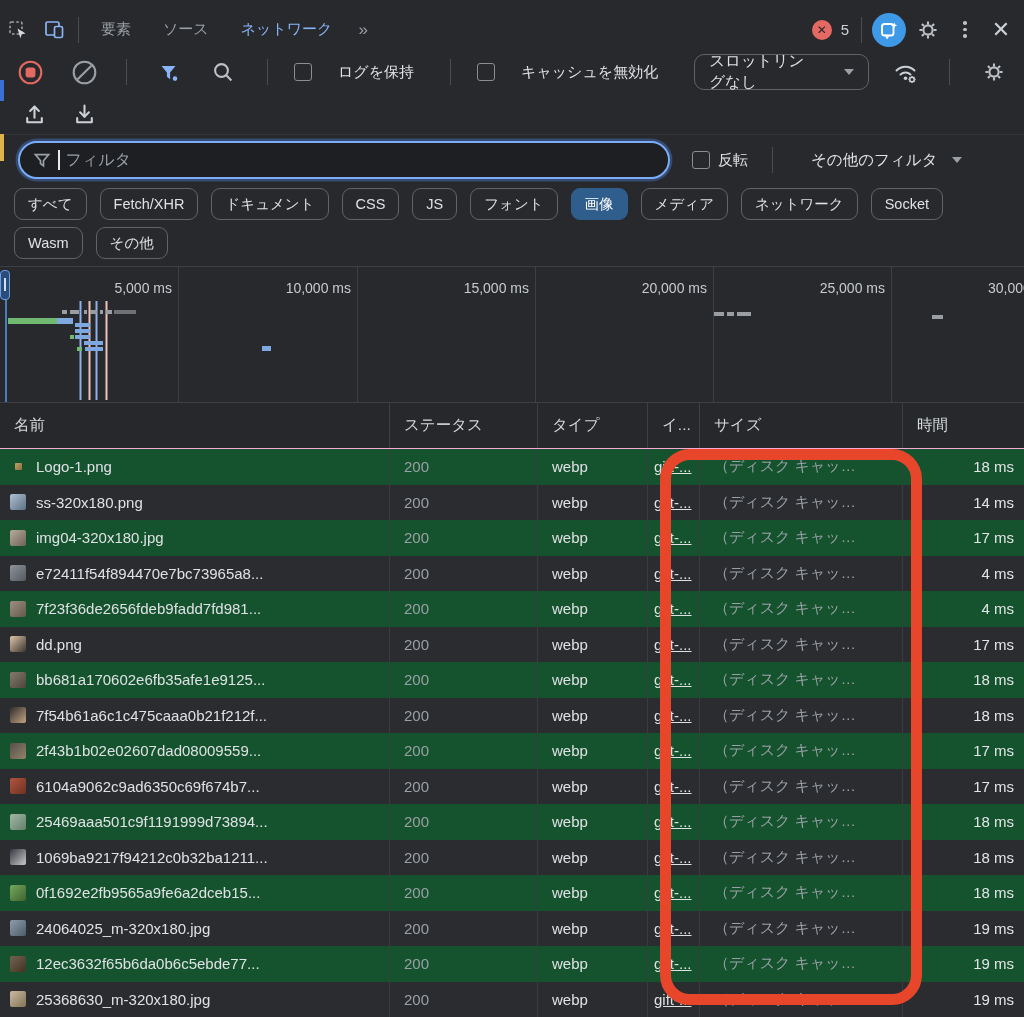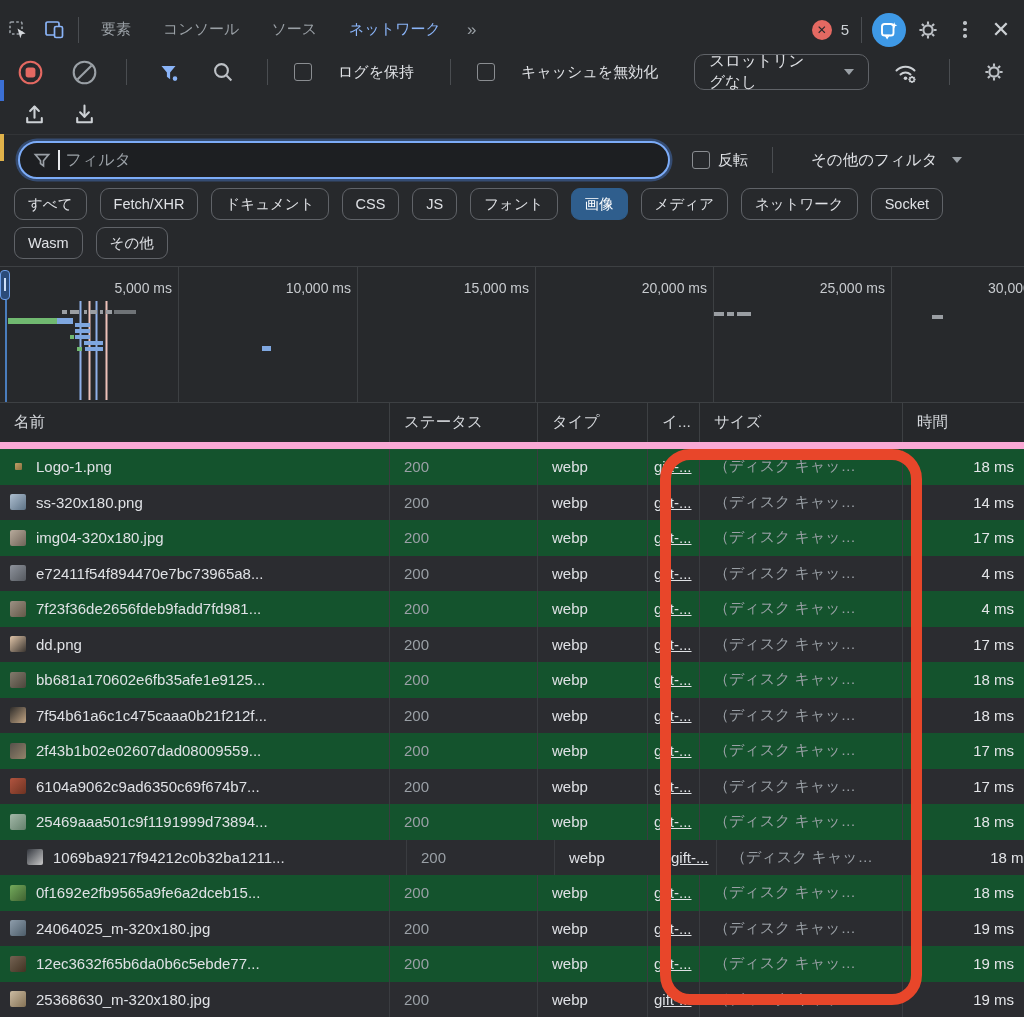--- a/index.html
+++ b/index.html
@@ -80,21 +80,21 @@
   #overview { left:0; top:266px; width:1024px; height:137px; background:#27292c;
            border-top:1px solid #3d4043; border-bottom:1px solid #3d4043; }
   #overview svg { display:block; }
   .ov-handle { position:absolute; left:0; top:3px; width:10px; height:30px;
            background:#2b4b79; border:1.5px solid #6d9ee8; border-radius:4px; }
   .ov-handle i { position:absolute; left:3px; top:7px; width:1.5px; height:13px; background:#cfe0f8; display:block; }
   .ov-leftline { position:absolute; left:5px; top:33px; width:2px; height:102px; background:#4a7dbd; }
 
   
   #nettable { left:0; top:403px; width:1024px; height:614px; background:#202124; }
-  .thead { display:flex; height:46px; background:#26282b; border-bottom:7px solid #f9a8d4;
+  .thead { display:flex; height:46px; background:#26282b; border-bottom:1px solid #f9a8d4;
            align-items:center; }
   .th { font-size:15.5px; color:#d5d8dc; padding-left:14px; height:100%;
         display:flex; align-items:center; border-right:1px solid #3d4043; }
   .th:last-child { border-right:none; }
   .tr { display:flex; height:35.5px; align-items:stretch; }
   .tr.odd  { background:#14532d; }
   .tr.even { background:#2b2c30; }
   .td { display:flex; align-items:center; padding-left:14px; overflow:hidden;
         white-space:nowrap; border-right:1px solid #3a3c40; font-size:15px; }
   .td:last-child { border-right:none; }
@@ -125,21 +125,20 @@
   </span>
   <span class="icon-btn">
     <svg width="21" height="21" viewBox="0 0 21 21">
       <rect x="2" y="3" width="13" height="13" rx="1.6" fill="none" stroke="#8ab4f8" stroke-width="1.7"></rect>
       <rect x="10.5" y="7.5" width="8" height="11" rx="1.6" fill="#27292c" stroke="#8ab4f8" stroke-width="1.7"></rect>
     </svg>
   </span>
   <span class="divider" style="margin:0 6px;"></span>
   <div id="tabs" style="display:flex; height:48px;">
       <div class="tab">要素</div>
-      <div class="tab">コンソール</div>
       <div class="tab">ソース</div>
       <div class="tab active">ネットワーク</div>
     </div>
   <span class="more-tabs">»</span>
 
   <div id="tab-right">
     <span class="err-badge">✕</span>
     <span class="err-count">5</span>
     <span class="divider" style="margin-right:6px;"></span>
     <span class="ai-circle">
@@ -473,21 +472,21 @@
         </div>
         <div class="td status" style="flex: 0 0 148px; width: 148px;">200</div>
         <div class="td type" style="flex: 0 0 110px; width: 110px;">webp</div>
         <div class="td init" style="flex: 0 0 52px; width: 52px;">
           <a>gift-...</a>
         </div>
         <div class="td size" style="flex: 0 0 203px; width: 203px;">（ディスク キャッ…</div>
         <div class="td time" style="flex: 0 0 121px; width: 121px;">18 ms</div>
       </div>
       <div class="tr even">
-        <div class="td name" style="flex: 0 0 390px; width: 390px; margin-left: 17px;">
+        <div class="td name" style="flex: 0 0 390px; width: 390px;">
           <span class="thumb" style="background: linear-gradient(135deg, rgb(52, 56, 63) 0%, rgb(201, 201, 201) 100%);"></span>
           <span>1069ba9217f94212c0b32ba1211...</span>
         </div>
         <div class="td status" style="flex: 0 0 148px; width: 148px;">200</div>
         <div class="td type" style="flex: 0 0 110px; width: 110px;">webp</div>
         <div class="td init" style="flex: 0 0 52px; width: 52px;">
           <a>gift-...</a>
         </div>
         <div class="td size" style="flex: 0 0 203px; width: 203px;">（ディスク キャッ…</div>
         <div class="td time" style="flex: 0 0 121px; width: 121px;">18 ms</div>

